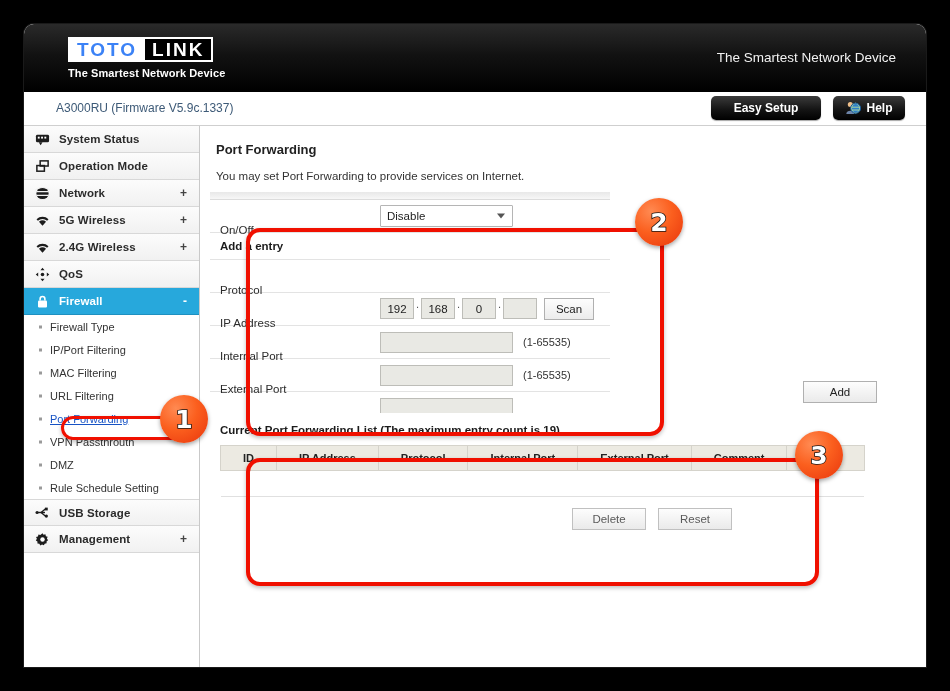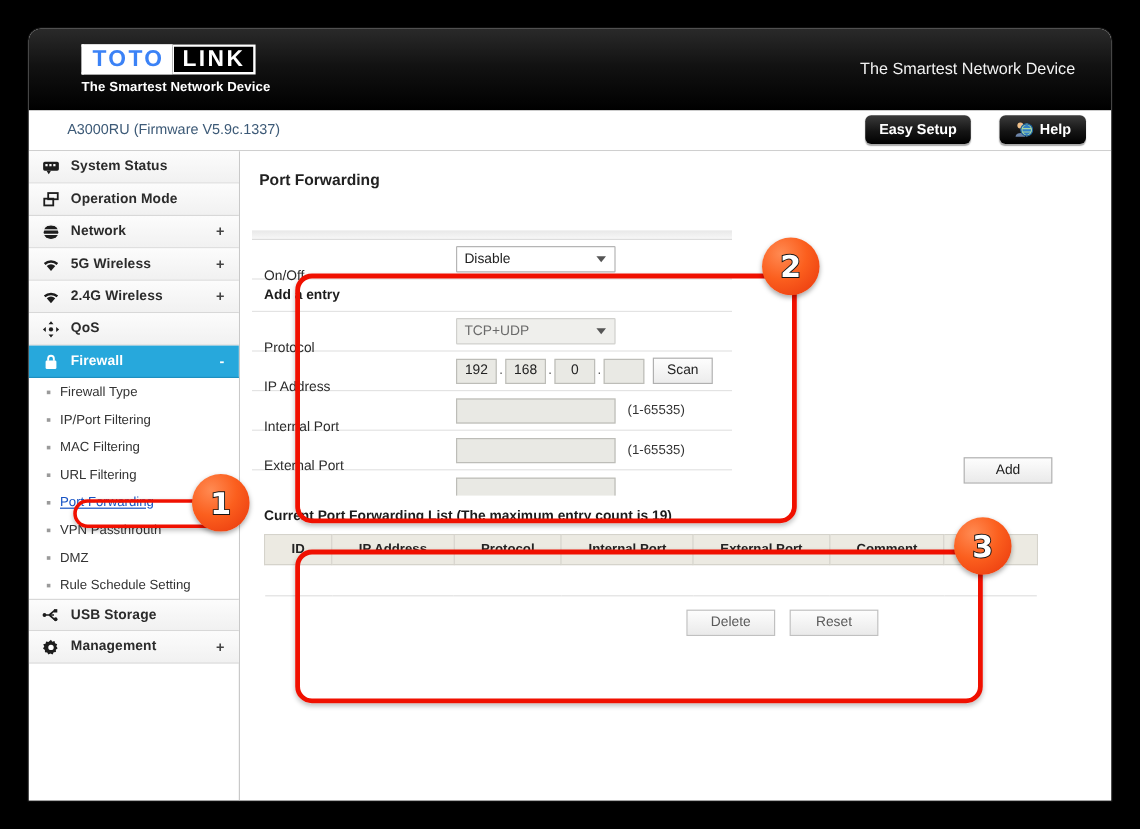--- a/index.html
+++ b/index.html
@@ -62,21 +62,21 @@
   .topbtn {
     position: absolute; top: 4px;
     height: 24px;
     background: linear-gradient(to bottom, #3b3b3b 0%, #151515 55%, #000 100%);
     border-radius: 5px;
     color: #fff; font-size: 12px; font-weight: bold;
     display: flex; align-items: center; justify-content: center;
     cursor: pointer;
     box-shadow: 0 1px 1px rgba(0,0,0,.35);
   }
-  #btn-easysetup { right: 117px; width: 88px; }
+  #btn-easysetup { right: 105px; width: 110px; }
   #btn-help { right: 21px; width: 72px; gap: 5px; }
   .help-ico { width: 16px; height: 16px; position: relative; flex: none; }
   
   #body-split { display: flex; height: 541px; }
   
   #sidebar {
     width: 176px; flex: none;
     background: #fff;
     border-right: 1px solid #c9c9c9;
   }
@@ -186,21 +186,21 @@
   .sel-wrap { position: relative; display: inline-block; }
   .sel-arrow {
     position: absolute; right: 8px; top: 50%;
     transform: translateY(-50%);
     width: 0; height: 0;
     border-left: 4px solid transparent;
     border-right: 4px solid transparent;
     border-top: 5px solid #555;
     pointer-events: none;
   }
-  .ip-group { display: flex; align-items: center; gap: 0; }
+  .ip-group { display: flex; gap: 0; }
   .ip-oct {
     width: 34px; height: 21px;
     border: 1px solid #bdbdb8;
     background: #e9e9e4;
     font-family: "Liberation Sans", sans-serif;
     font-size: 11.5px; color: #222;
     text-align: center;
   }
   .ip-dot { width: 7px; text-align: center; font-size: 11px; color: #555; }
   .scan-btn {
@@ -477,44 +477,39 @@
           </svg>
         </span>
         <span class="nav-label">Management</span>
         <span class="nav-plus">+</span>
       </div>
     </div>
 
     <div id="content">
 
       <div id="page-title">Port Forwarding</div>
+      <div id="page-desc">You may set Port Forwarding to provide services on Internet.</div>
 
       <div id="form-panel">
         <div class="panel-top-line"></div>
 
         <div class="form-row">
           <div class="form-label">On/Off</div>
           <div class="sel-wrap">
             <select class="ui-select">
               <option>Disable</option>
             </select>
             <span class="sel-arrow"></span>
           </div>
         </div>
 
         <div class="section-head">Add a entry</div>
 
         <div class="form-row">
           <div class="form-label">Protocol</div>
-          <div class="sel-wrap">
-            <select class="ui-select disabled" disabled="">
-              <option>TCP+UDP</option>
-            </select>
-            <span class="sel-arrow"></span>
-          </div>
         </div>
 
         <div class="form-row">
           <div class="form-label">IP Address</div>
           <div class="ip-group">
             <input class="ip-oct" value="192" style="">
             <span class="ip-dot">.</span>
             <input class="ip-oct" value="168" style="">
             <span class="ip-dot">.</span>
             <input class="ip-oct" value="0" style="">

